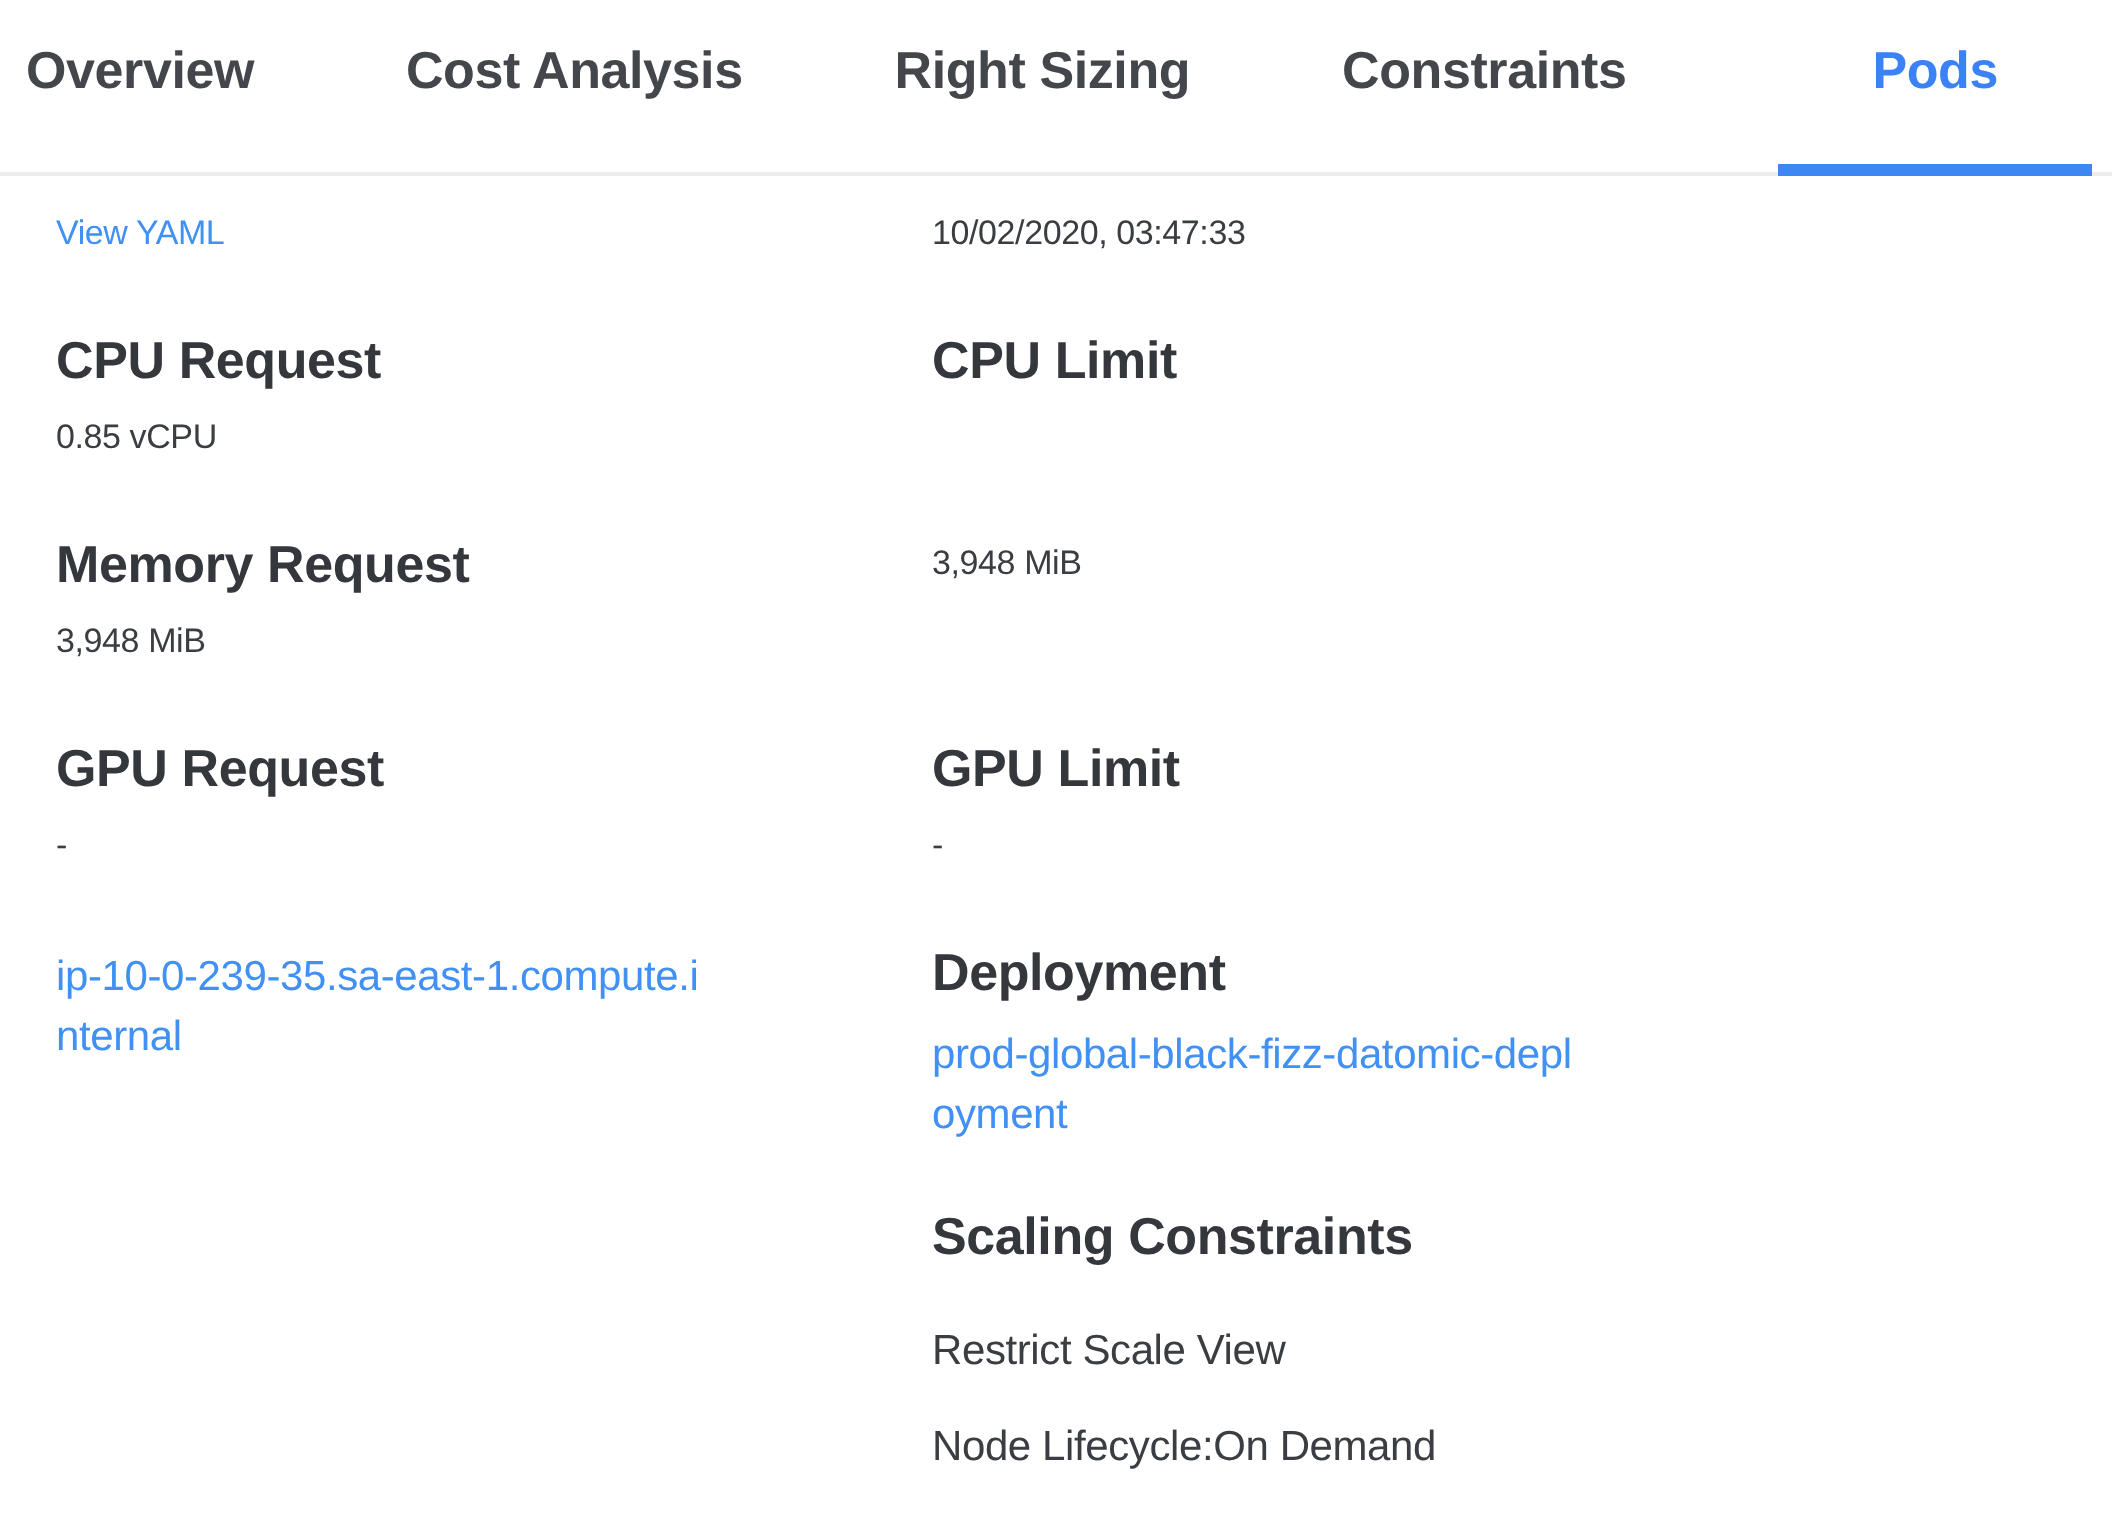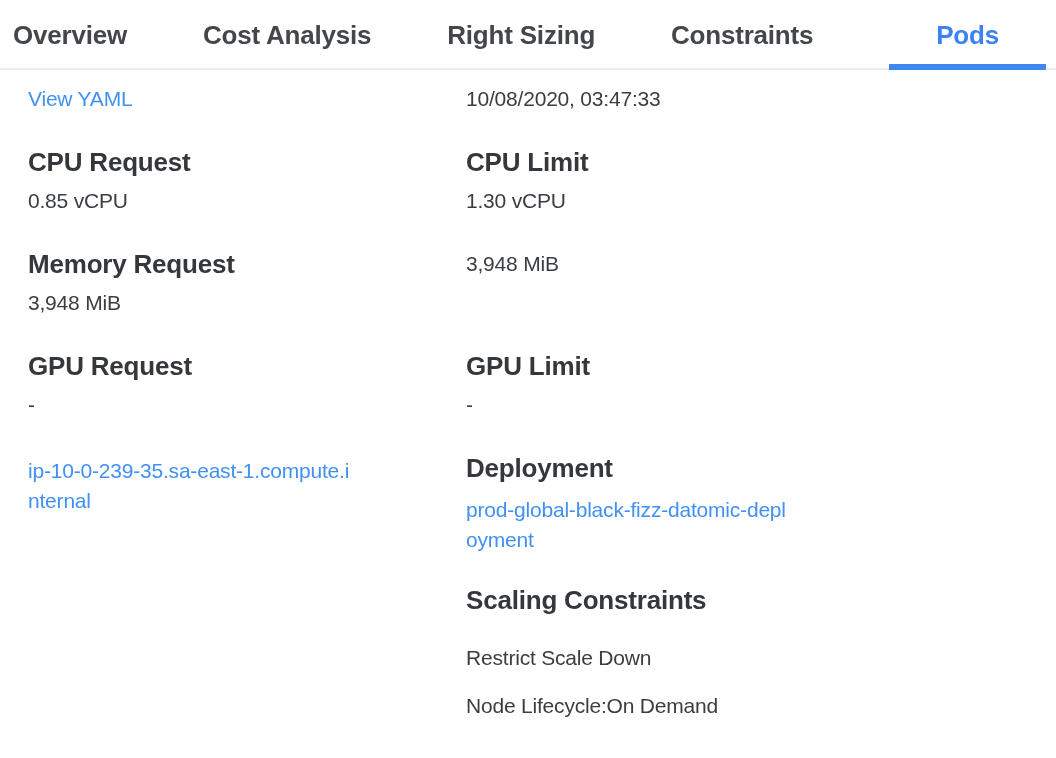--- a/index.html
+++ b/index.html
@@ -13,21 +13,21 @@
     color: #3a3d42;
     letter-spacing: -0.2px;
     overflow: hidden;
   }
 
   
   .tabs {
     display: flex;
     justify-content: space-between;
     align-items: stretch;
-    height: 70px;
+    height: 88px;
     border-bottom: 2px solid #ececec;
     padding: 20px 10px 0 13px;
   }
   .tab {
     position: relative;
     font-size: 26px;
     line-height: 30px;
     font-weight: 600;
     color: #43464b;
     cursor: pointer;
@@ -58,21 +58,21 @@
   .cell.tight { margin-bottom: 33px; }
 
   .label {
     font-size: 26px;
     line-height: 24px;
     font-weight: 600;
     color: #34373c;
     margin-bottom: 15px;
   }
   .value {
-    font-size: 21px;
+    font-size: 17px;
     line-height: 24px;
     color: #3a3d42;
   }
   .link {
     color: #4190f4;
     text-decoration: none;
     cursor: pointer;
   }
   .value-link {
     display: block;
@@ -99,30 +99,29 @@
   <div class="tab">Constraints</div>
   <div class="tab active">Pods</div>
 </nav>
 
 <main class="details">
 
   <div class="cell">
     <a class="value link">View YAML</a>
   </div>
   <div class="cell">
-    <span class="value">10/08/2020, 03:47:33</span>
+    <span class="value">10/02/2020, 03:47:33</span>
   </div>
 
   <div class="cell">
     <div class="label">CPU Request</div>
     <div class="value">0.85 vCPU</div>
   </div>
   <div class="cell">
     <div class="label">CPU Limit</div>
-    <div class="value">1.30 vCPU</div>
   </div>
 
   <div class="cell">
     <div class="label">Memory Request</div>
     <div class="value">3,948 MiB</div>
   </div>
   <div class="cell">
     <div class="value">3,948 MiB</div>
   </div>
 
@@ -139,17 +138,17 @@
     <a class="link value-link">ip-10-0-239-35.sa-east-1.compute.internal</a>
   </div>
   <div class="cell tight">
     <div class="label">Deployment</div>
     <a class="link value-link">prod-global-black-fizz-datomic-deployment</a>
   </div>
 
   <div class="cell"></div>
   <div class="cell">
     <div class="label sc-label">Scaling Constraints</div>
-    <div class="constraint">Restrict Scale Down</div>
+    <div class="constraint">Restrict Scale View</div>
     <div class="constraint">Node Lifecycle:On Demand</div>
   </div>
 
 </main>
 
 </body></html>

